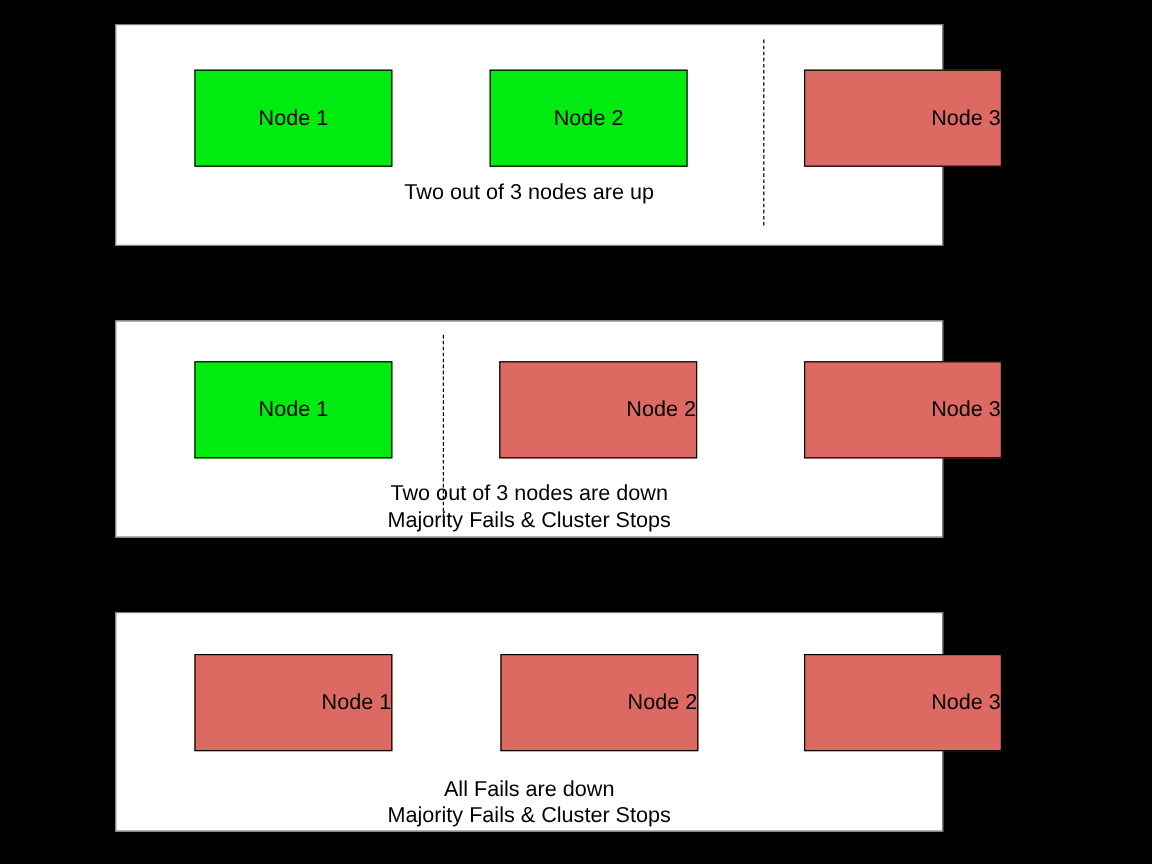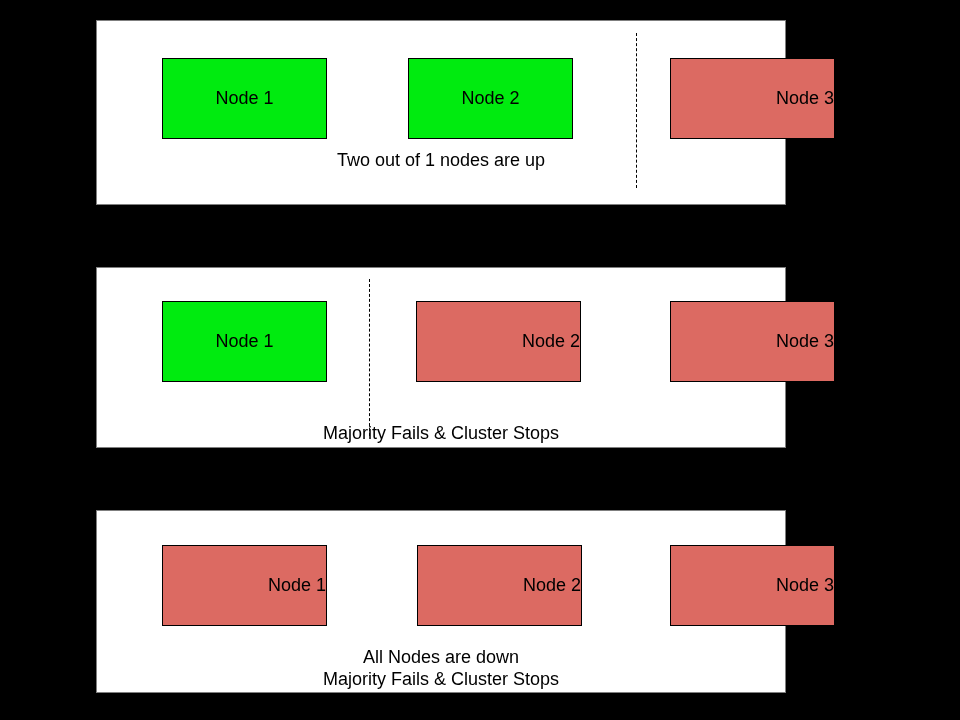--- a/index.html
+++ b/index.html
@@ -74,43 +74,43 @@
     <div class="node n1 status-up">
       <span>Node 1</span>
     </div>
     <div class="node n2 status-up">
       <span>Node 2</span>
     </div>
     <div class="divider"></div>
     <div class="node n3 status-down">
       <span>Node 3</span>
     </div>
-    <div class="caption"><span>Two out of 1 nodes are up</span><br></div>
+    <div class="caption"><span>Two out of 3 nodes are up</span><br></div>
   </div>
 
   <div class="panel p2">
     <div class="node n1 status-up">
       <span>Node 1</span>
     </div>
     <div class="divider"></div>
     <div class="node n2 status-down">
       <span>Node 2</span>
     </div>
     <div class="node n3 status-down">
       <span>Node 3</span>
     </div>
-    <div class="caption"><br><span>Majority Fails &amp; Cluster Stops</span></div>
+    <div class="caption"><span>Two out of 3 nodes are down</span><br><span>Majority Fails &amp; Cluster Stops</span></div>
   </div>
 
   <div class="panel p3">
     <div class="node n1 status-down">
       <span>Node 1</span>
     </div>
     <div class="node n2 status-down">
       <span>Node 2</span>
     </div>
     <div class="node n3 status-down">
       <span>Node 3</span>
     </div>
-    <div class="caption"><span>All Nodes are down</span><br><span>Majority Fails &amp; Cluster Stops</span></div>
+    <div class="caption"><span>All Fails are down</span><br><span>Majority Fails &amp; Cluster Stops</span></div>
   </div>
 
 </div>
 
 </body></html>

